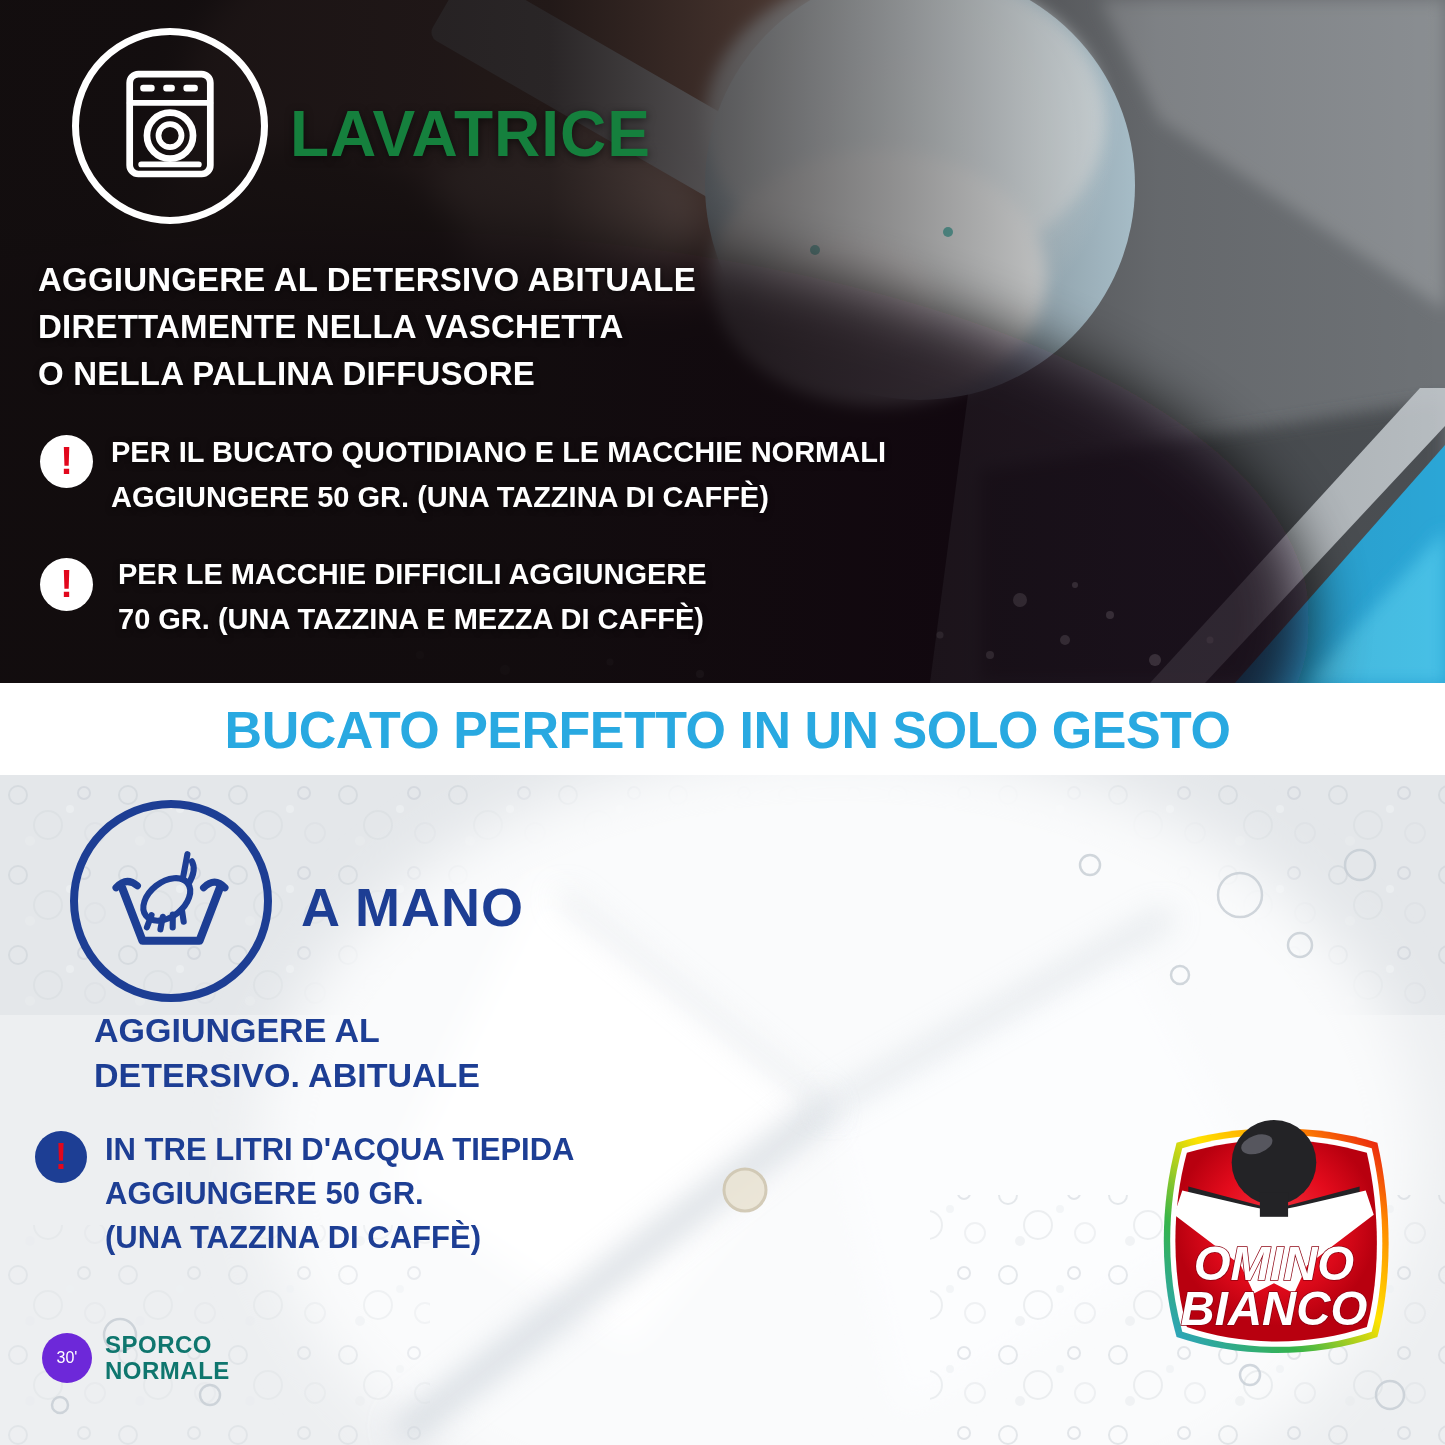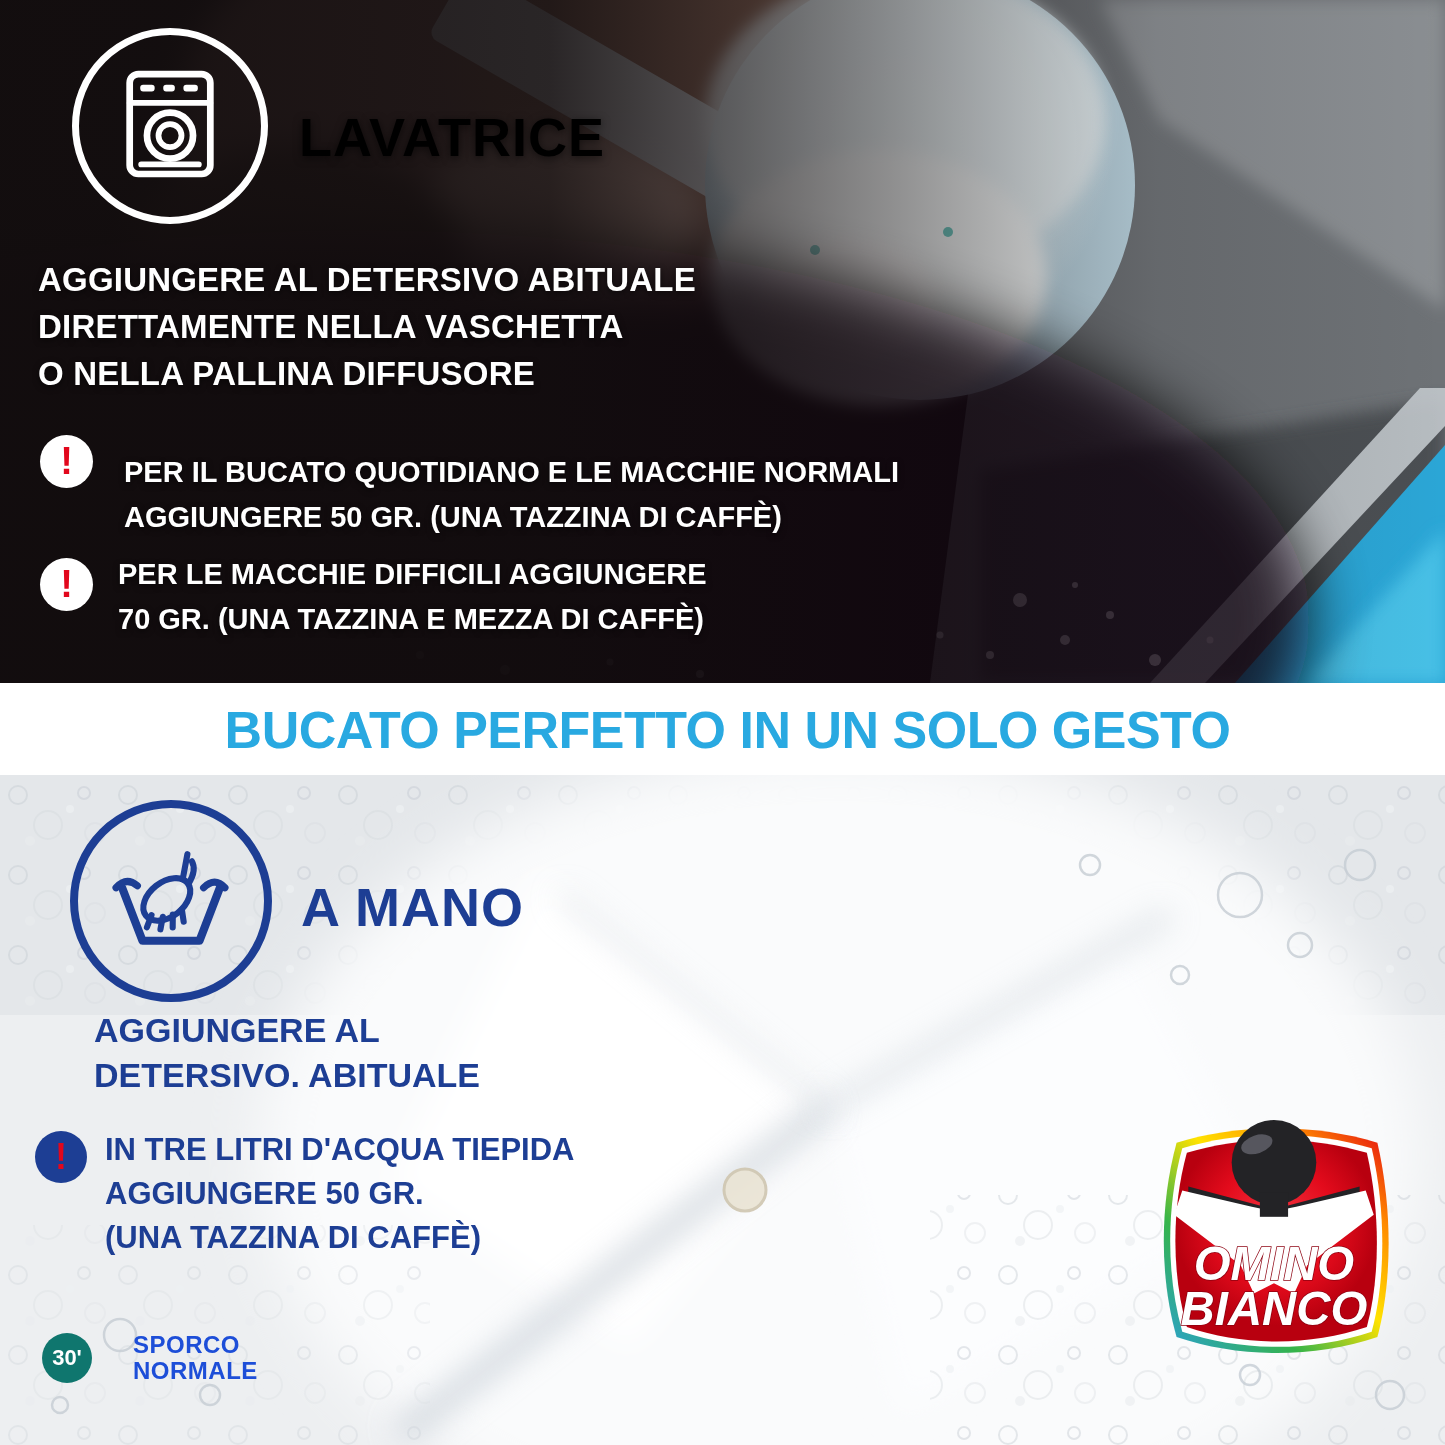--- a/index.html
+++ b/index.html
@@ -9,36 +9,36 @@
   }
   .abs{position:absolute;}
   svg{display:block;}
   
   .top-photo{left:0;top:0;width:1445px;height:683px;}
   .wm-badge{
     left:72px;top:28px;width:196px;height:196px;border:7px solid #fff;
     border-radius:50%;box-sizing:border-box;display:flex;align-items:center;justify-content:center;
   }
   .lavatrice-title{
-    left:283px;top:90px;margin:16px;color:#000000;font-size:54px;font-weight:bold;
+    left:283px;top:90px;margin:7px;color:#15803d;font-size:64px;font-weight:bold;
     letter-spacing:1px;text-shadow:0 2px 8px rgba(0,0,0,.55);
   }
   .top-intro{
     left:38px;top:256px;color:#fff;font-weight:bold;font-size:33px;line-height:47px;
     letter-spacing:.2px;text-shadow:0 2px 6px rgba(0,0,0,.6);
   }
   .bullet-row-light .excl{
     width:53px;height:53px;border-radius:50%;background:#fff;color:#e2071c;
     display:flex;align-items:center;justify-content:center;font-size:38px;font-weight:bold;
   }
   .bullet-icon-1{left:40px;top:435px;}
   .bullet-icon-2{left:40px;top:558px;}
   .bullet-text{color:#fff;font-weight:bold;font-size:29px;line-height:45px;
     text-shadow:0 2px 6px rgba(0,0,0,.6);}
-  .bullet-text-1{left:124px;top:430px;margin-top:20px;}
+  .bullet-text-1{left:111px;top:430px;}
   .bullet-text-2{left:118px;top:552px;}
   
   .banner{left:5px;top:683px;width:1445px;height:92px;background:#fff;}
   .banner h1{
     margin:0;height:92px;line-height:94px;text-align:center;color:#29a9e1;
     font-size:52px;font-weight:bold;letter-spacing:-.5px;
   }
   
   .bottom-photo{left:0;top:775px;width:1445px;height:670px;}
   .hand-badge{
@@ -46,24 +46,24 @@
     border-radius:50%;box-sizing:border-box;display:flex;align-items:center;justify-content:center;
   }
   .amano-title{left:287px;top:862px;margin:14px;color:#1d3e94;font-size:54px;font-weight:bold;letter-spacing:1px;text-align:center;}
   .bottom-intro{left:70px;top:1008px;color:#1d3e94;font-weight:bold;font-size:34px;line-height:45px;margin-left:24px;}
   .excl-navy{
     left:35px;top:1131px;width:52px;height:52px;border-radius:50%;background:#1d3e94;color:#e2071c;
     display:flex;align-items:center;justify-content:center;font-size:36px;font-weight:bold;
   }
   .bottom-bullet-text{left:105px;top:1128px;color:#1d3e94;font-weight:bold;font-size:31px;line-height:44px;}
   .duration-badge{
-    left:42px;top:1333px;width:50px;height:50px;border-radius:50%;background:#0f766e;color:#fff;
-    display:flex;align-items:center;justify-content:center;font-size:22px;font-weight:bold;
-  }
-  .duration-label{left:105px;top:1332px;color:#1d4ed8;font-weight:bold;font-size:24px;line-height:26px;letter-spacing:.5px;margin-left:28px;}
+    left:42px;top:1333px;width:50px;height:50px;border-radius:50%;background:#6d28d9;color:#fff;
+    display:flex;align-items:center;justify-content:center;font-size:16px;font-weight:normal;
+  }
+  .duration-label{left:105px;top:1332px;color:#0f766e;font-weight:bold;font-size:24px;line-height:26px;letter-spacing:.5px;}
   .brand-logo{left:1146px;top:1116px;width:262px;height:252px;}
 </style>
 </head>
 <body>
 
 <div class="canvas">
 
   <svg class="abs top-photo" width="1445" height="683" viewBox="0 0 1445 683" preserveAspectRatio="none">
     <defs>
       <filter id="b30" x="-40%" y="-40%" width="180%" height="180%">

